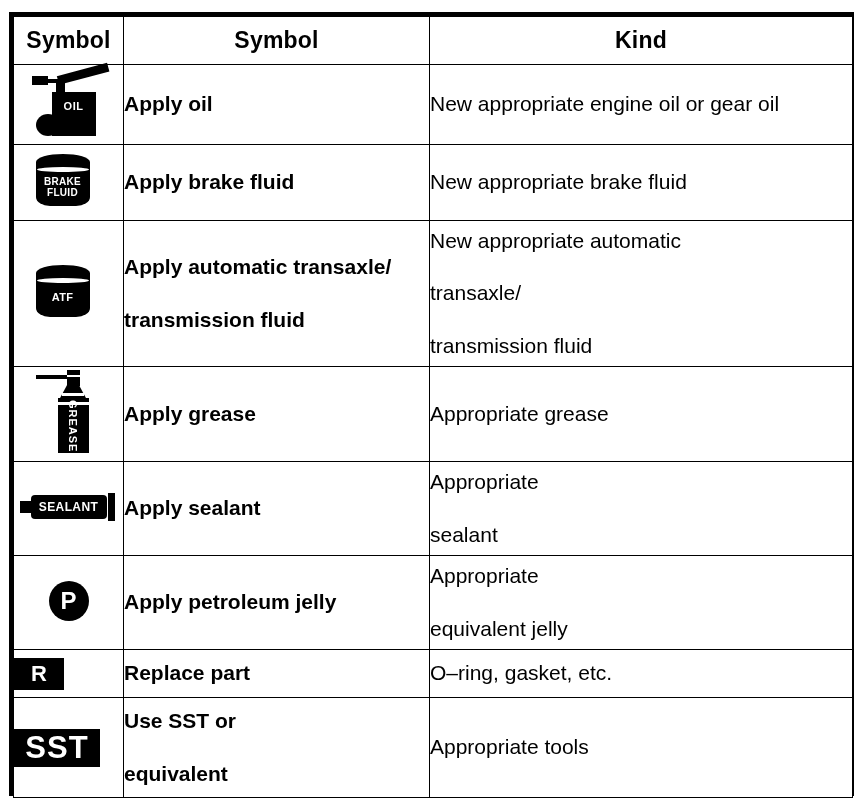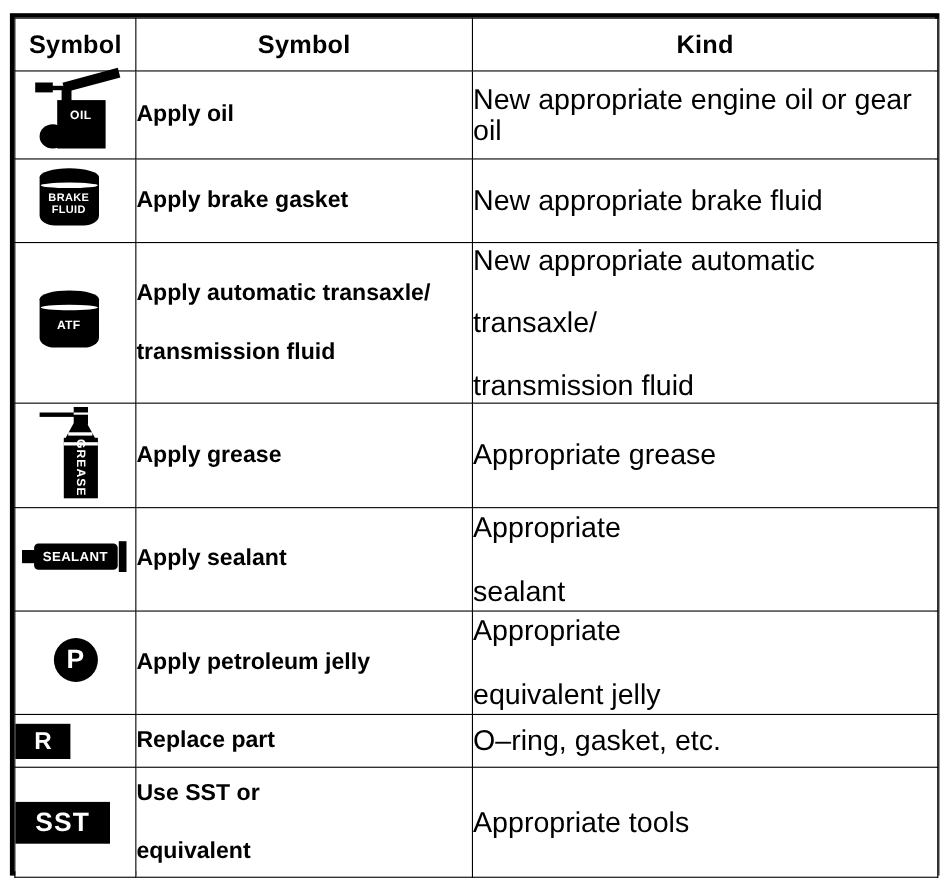--- a/index.html
+++ b/index.html
@@ -66,21 +66,21 @@
     line-height: 1.05;
   }
   td.txt-cell .line {
     display: block;
     font-weight: bold;
   }
   td.txt-cell .line + .line {
     margin-top: 30px;
   }
   td.kind-cell {
-    font-size: 26px;
+    font-size: 21px;
     color: #000000;
     padding: 0 2px 0 6px;
     line-height: 1.05;
   }
   td.kind-cell .line { display: block; }
   td.kind-cell .line + .line { margin-top: 30px; }
 
   
   td.align-top { vertical-align: top; padding-top: 10px; }
 
@@ -322,21 +322,21 @@
   .icon-boxed {
     display: flex;
     align-items: center;
     justify-content: center;
     background: #000;
     color: #fff;
     font-weight: bold;
     font-family: "Liberation Sans", sans-serif;
   }
   .icon-boxed.r-box { width: 50px; height: 32px; font-size: 22px; }
-  .icon-boxed.sst-box { width: 86px; height: 38px; font-size: 24px; letter-spacing: 1px; }
+  .icon-boxed.sst-box { width: 86px; height: 38px; font-size: 31px; letter-spacing: 1px; }
 </style>
 </head>
 <body>
 
 <div id="page">
   <div class="table-wrap">
     <table class="symbol-table">
       <colgroup>
         <col class="c-symbol">
           <col class="c-meaning">
@@ -377,21 +377,21 @@
               <span class="can-body"></span>
               <span class="can-top"></span>
               <span class="can-rim"></span>
               <span class="can-text">
                 <span>BRAKE</span><br>
                 <span>FLUID</span>
               </span>
             </span>
           </td>
           <td class="txt-cell">
-            <span class="line">Apply brake gasket</span>
+            <span class="line">Apply brake fluid</span>
           </td>
           <td class="kind-cell">
             <span class="line">New appropriate brake fluid</span>
           </td>
         </tr>
 
         <tr class="r-atf">
           <td class="sym-cell">
             <span class="icon icon-can atf">
               <span class="can-body"></span>

